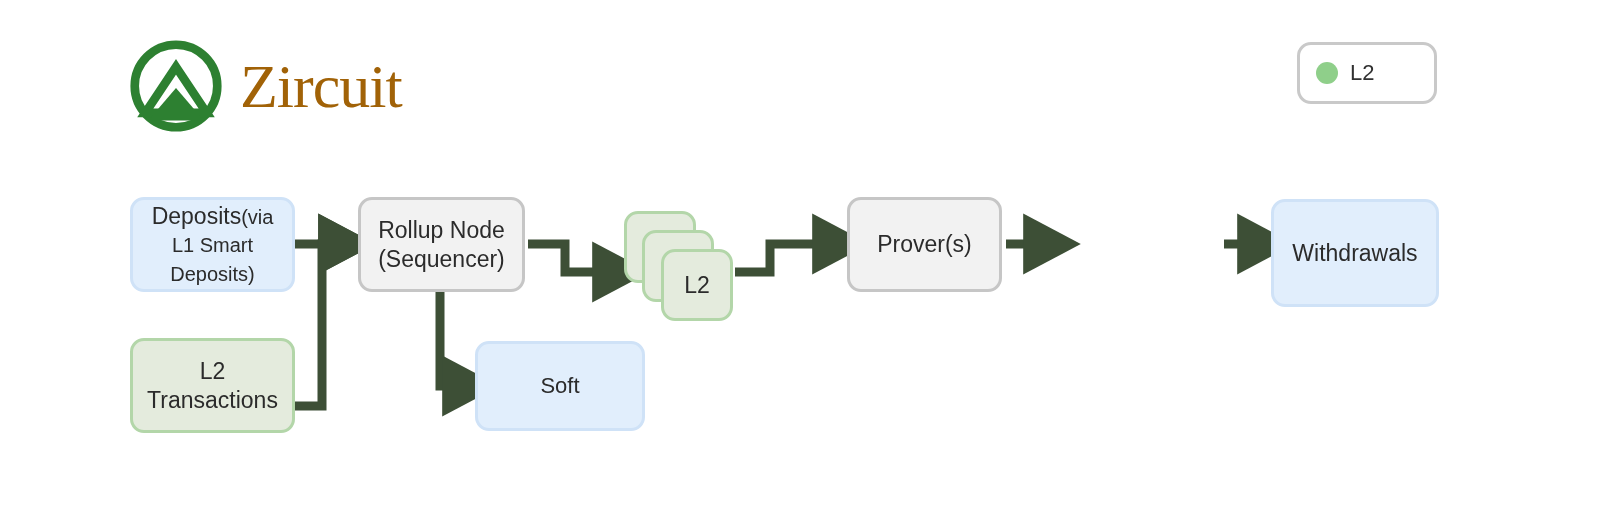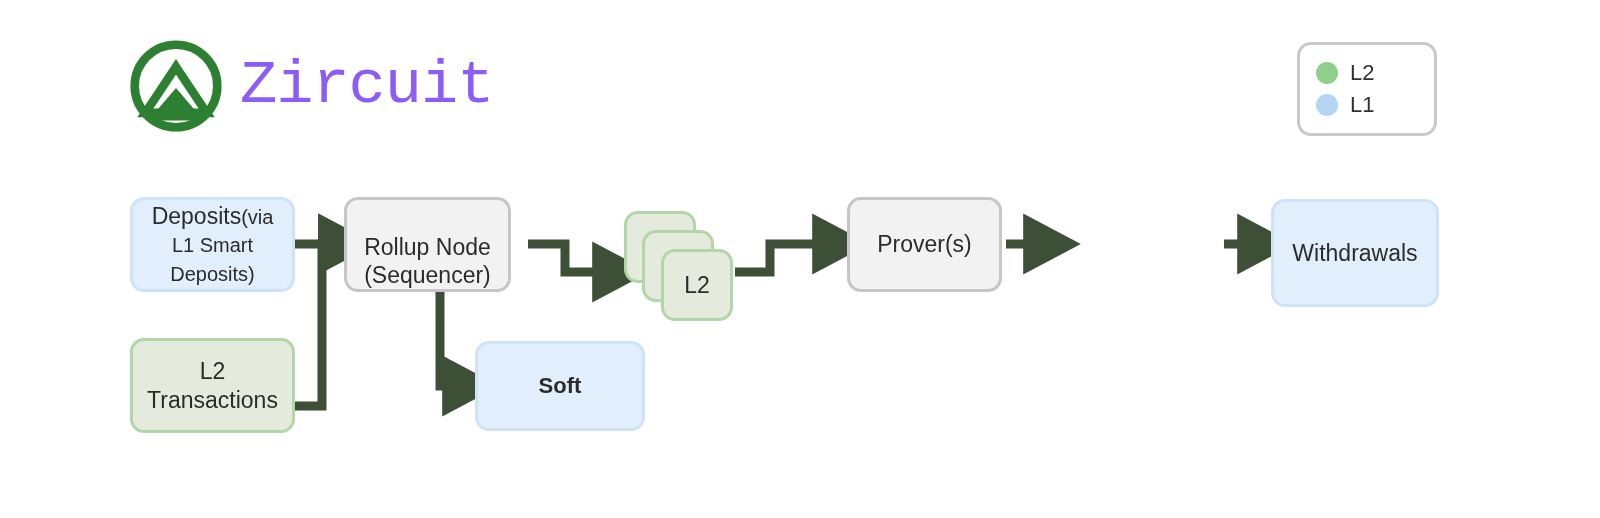--- a/index.html
+++ b/index.html
@@ -9,22 +9,22 @@
     font-family:"Liberation Sans","DejaVu Sans",sans-serif;
     overflow:hidden;
     position:relative;
   }
   .stage{position:absolute;left:0;top:0;width:1600px;height:518px;}
 
   
   .brand{position:absolute;left:128px;top:38px;display:flex;align-items:center;gap:16px;}
   .brand-logo{width:96px;height:96px;display:block;}
   .brand-name{
-    font-size:62px;color:#8b5cf6;letter-spacing:-1px;
-    font-family:Liberation Mono, monospace;
+    font-size:62px;color:#a16207;letter-spacing:-1px;
+    font-family:Liberation Serif, serif;
     font-weight:400;line-height:1;
   }
 
   
   .legend{
     position:absolute;left:1297px;top:42px;width:140px;
     box-sizing:border-box;
     border:3px solid #c9c9c9;border-radius:14px;background:#ffffff;
     padding:12px 14px 12px 16px;
   }
@@ -38,23 +38,23 @@
     display:flex;align-items:center;justify-content:center;
     text-align:center;border-radius:14px;
     color:#2b2b2b;line-height:1.22;
   }
   .node-l1{background:#e1eefc;border:3px solid #cfe2f7;}
   .node-l2{background:#e4ebdd;border:3px solid #b3d6a9;}
   .node-off{background:#f2f2f2;border:3px solid #c6c6c6;}
 
   .n-deposits{left:130px;top:197px;width:165px;height:95px;font-size:23px;}
   .n-deposits .small{font-size:20px;}
-  .n-rollup{left:344px;top:197px;width:167px;height:95px;font-size:23px;align-items:flex-end;}
+  .n-rollup{left:358px;top:197px;width:167px;height:95px;font-size:23px;}
   .n-l2tx{left:130px;top:338px;width:165px;height:95px;font-size:23px;}
-  .n-soft{left:475px;top:341px;width:170px;height:90px;font-size:22px;font-weight:bold;}
+  .n-soft{left:475px;top:341px;width:170px;height:90px;font-size:22px;}
   .n-prover{left:847px;top:197px;width:155px;height:95px;font-size:23px;}
   .n-l1sc{left:1057px;top:199px;width:163px;height:92px;font-size:22px;}
   .n-withdraw{left:1271px;top:199px;width:168px;height:108px;font-size:23px;}
 
   
   .stack{position:absolute;left:624px;top:211px;width:108px;height:110px;}
   .stack .blk{
     position:absolute;width:72px;height:72px;border-radius:14px;
     background:#e4ebdd;border:3px solid #b3d6a9;box-sizing:border-box;
     display:flex;align-items:center;justify-content:center;
@@ -79,24 +79,20 @@
         <path d="M50 52 L79 86 L21 86 Z" fill="#2d8031"></path>
       </svg>
     </span>
     <span class="brand-name">Zircuit</span>
   </div>
 
   <div class="legend">
     <div class="legend-row">
       <span class="legend-dot" style="background:#8fcf8a"></span>
       <span class="legend-label">L2</span>
-    </div>
-    <div class="legend-row">
-      <span class="legend-dot" style="background:#b5d5f5"></span>
-      <span class="legend-label">L1</span>
     </div>
   </div>
 
   <svg class="wires" viewBox="0 0 1600 518">
     <defs>
       <marker id="ah" markerWidth="7" markerHeight="7" refX="2.2" refY="3.5" orient="auto" markerUnits="strokeWidth">
         <path d="M0,0.1 L6.4,3.5 L0,6.9 Z" fill="#3d4f36"></path>
       </marker>
     </defs>
     <g fill="none" stroke="#3d4f36" stroke-width="9" stroke-linecap="butt" stroke-linejoin="miter" marker-end="url(#ah)">

